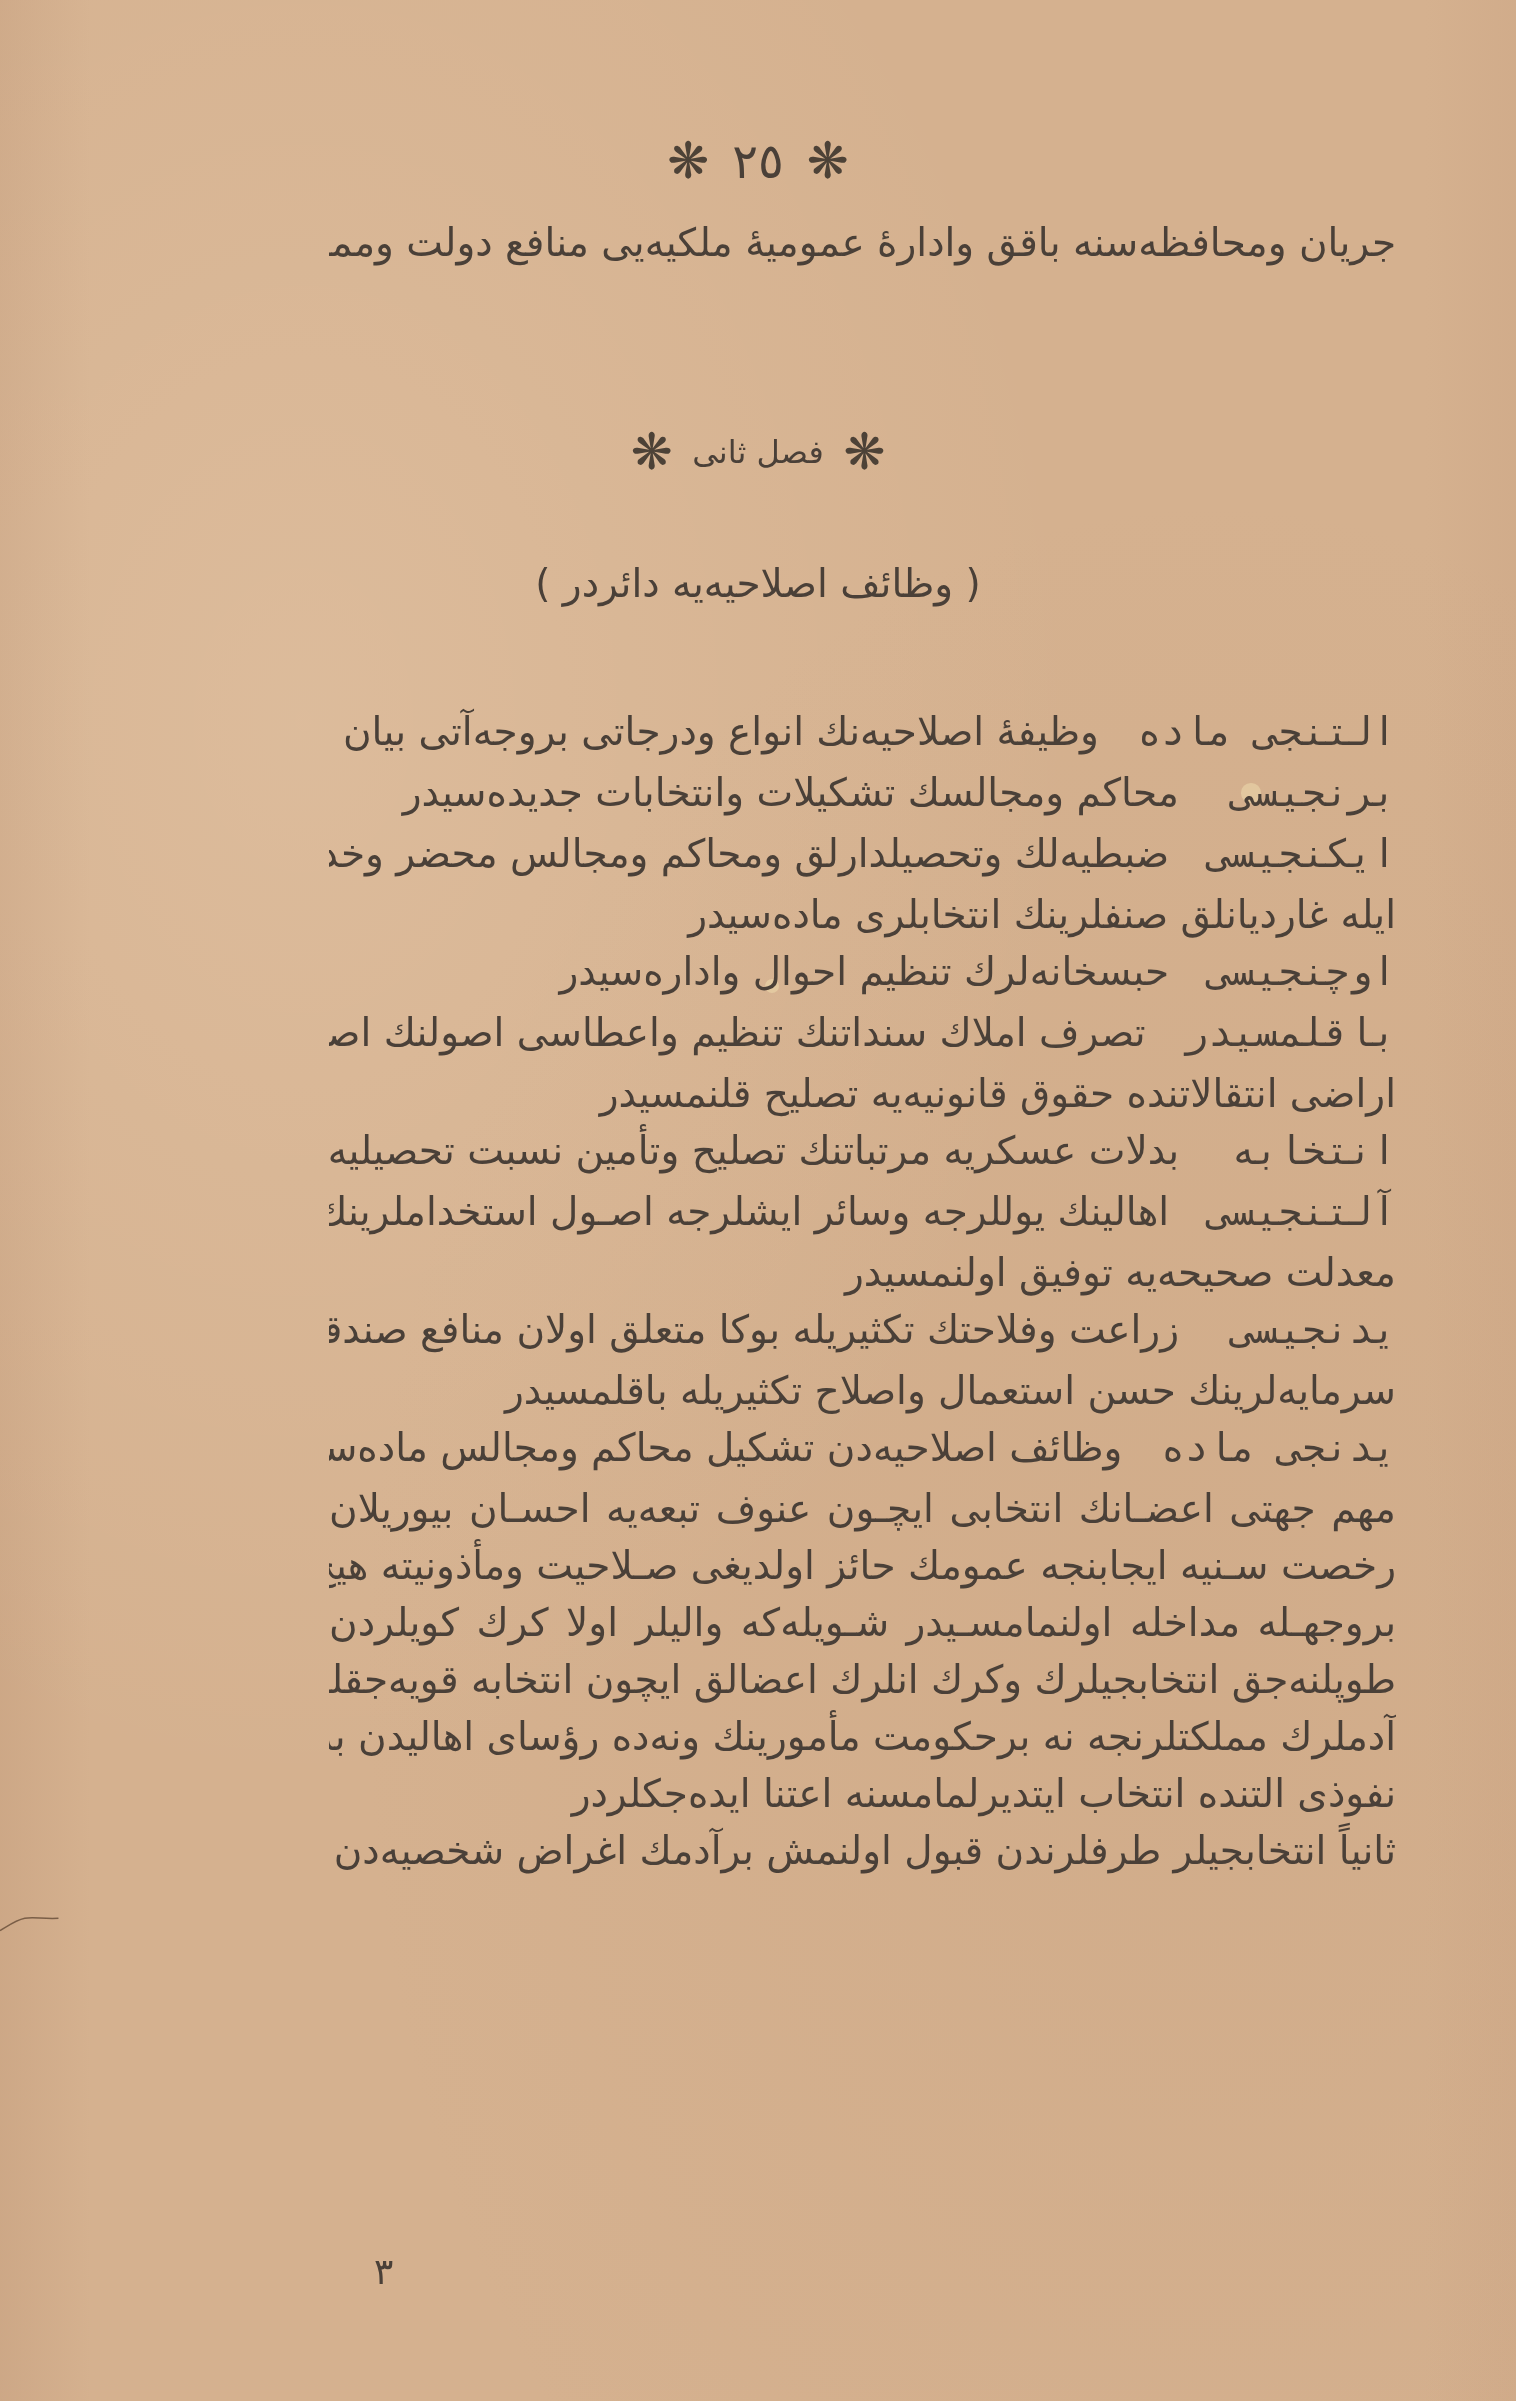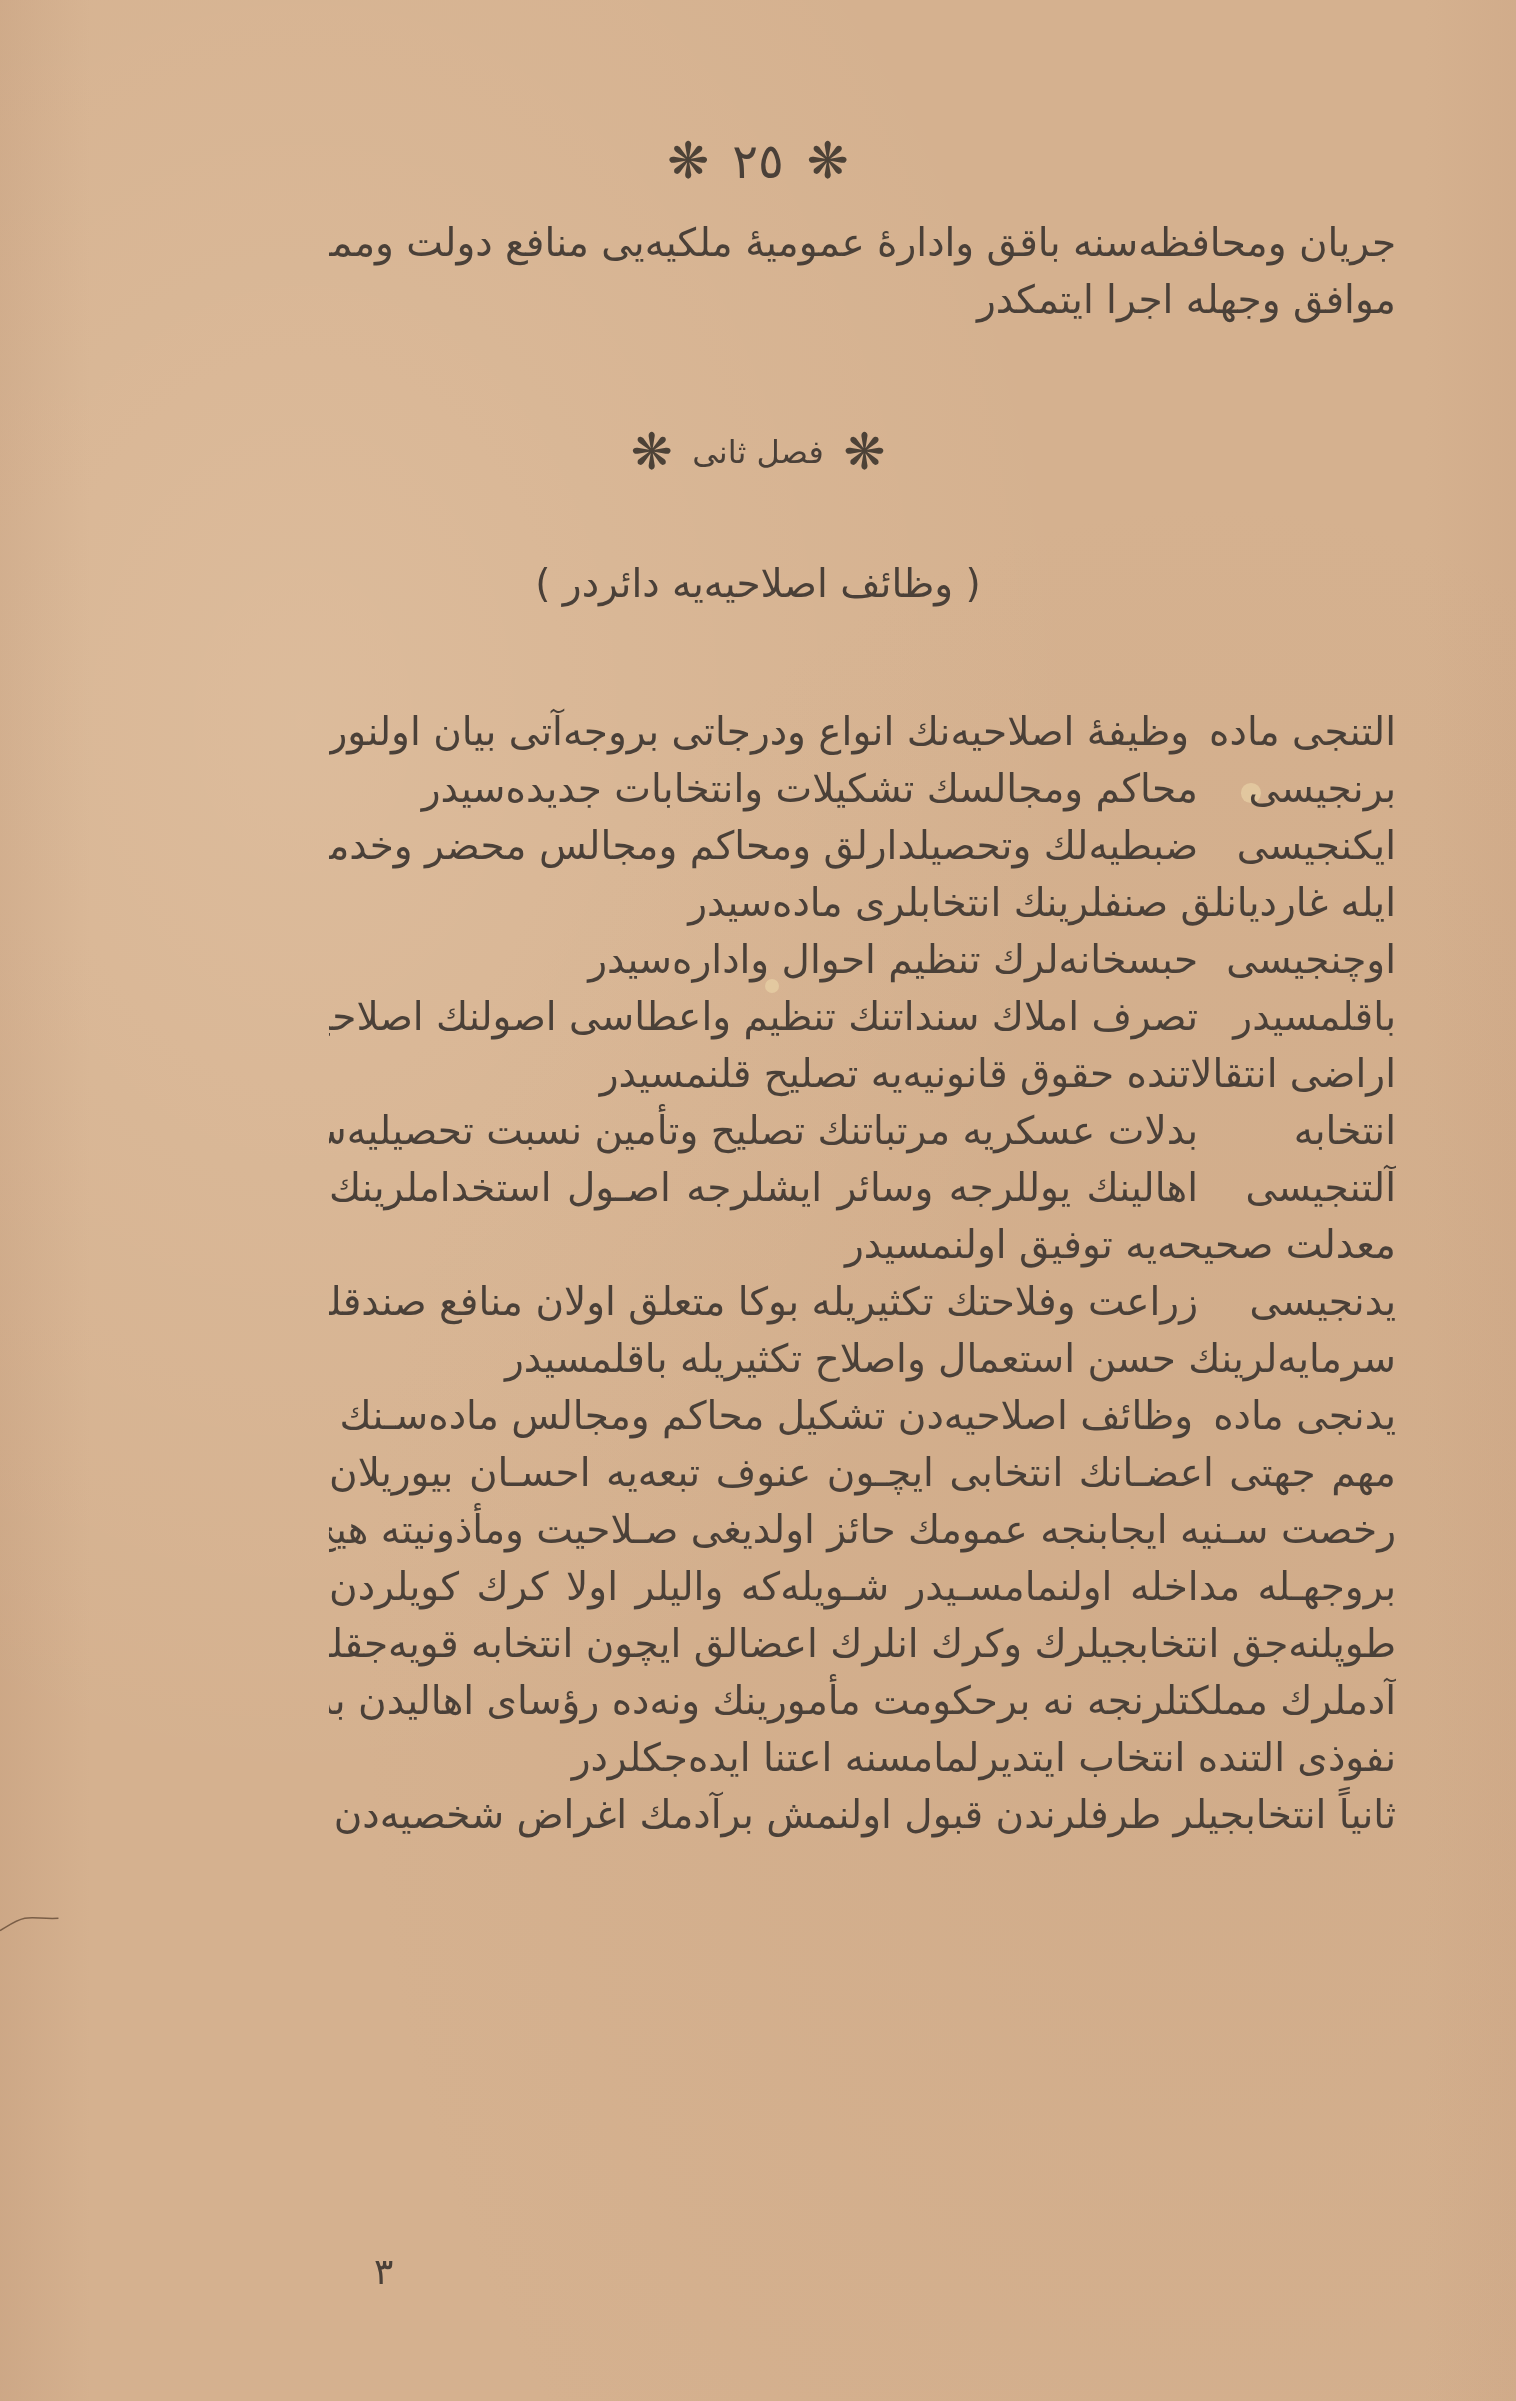--- a/index.html
+++ b/index.html
@@ -97,21 +97,22 @@
     }
     .articles {
       top: 703px;
     }
     .article {
       display: block;
     }
     .article .label {
       display: inline-block;
       min-width: 178px;
-      margin-left: 20px;
+      margin-left: 39px;
+      font-family: Liberation Mono, monospace;
     }
     .signature {
       position: absolute;
       top: 2251px;
       left: 374px;
       font-size: 36px;
       font-family: "DejaVu Sans", sans-serif;
       color: #4a4038;
     }
     .margin-crack {
@@ -140,21 +141,20 @@
   </svg>
 
   <div class="header">
     <span class="ornament">❋</span>
     <span class="page-number">٢٥</span>
     <span class="ornament">❋</span>
   </div>
 
   <div class="text-block intro">
     <span class="line full">جريان ومحافظه‌سنه باقق واداره‌ٔ عموميهٔ ملكيه‌يى منافع دولت ومملكته</span>
-    <span class="line">موافق وجهله اجرا ايتمكدر</span>
   </div>
 
   <div class="chapter-title">
     <span class="ornament">❋</span>
     <span class="title-text">فصل ثانى</span>
     <span class="ornament">❋</span>
   </div>
 
   <div class="subtitle">( وظائف اصلاحيه‌يه دائردر )</div>
 

